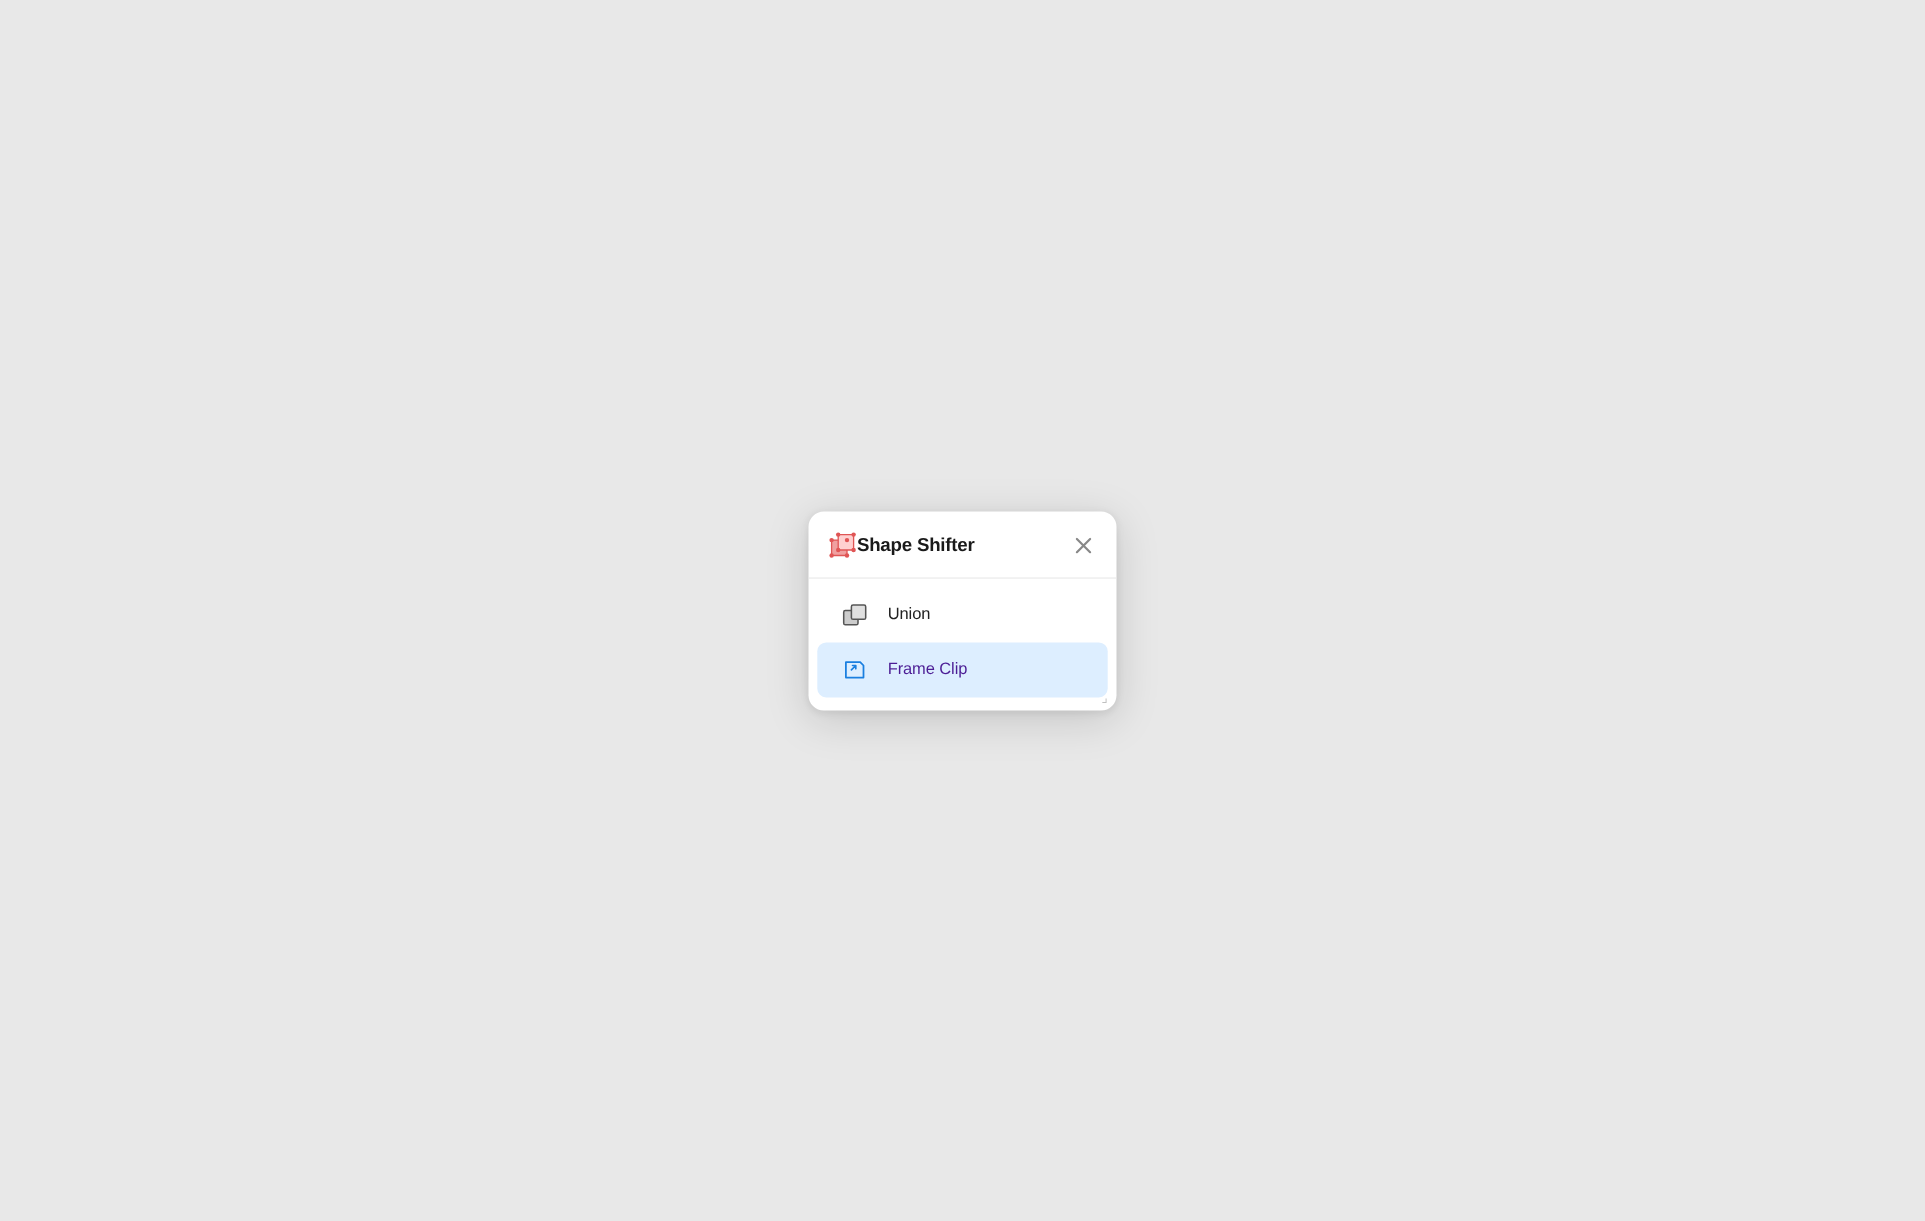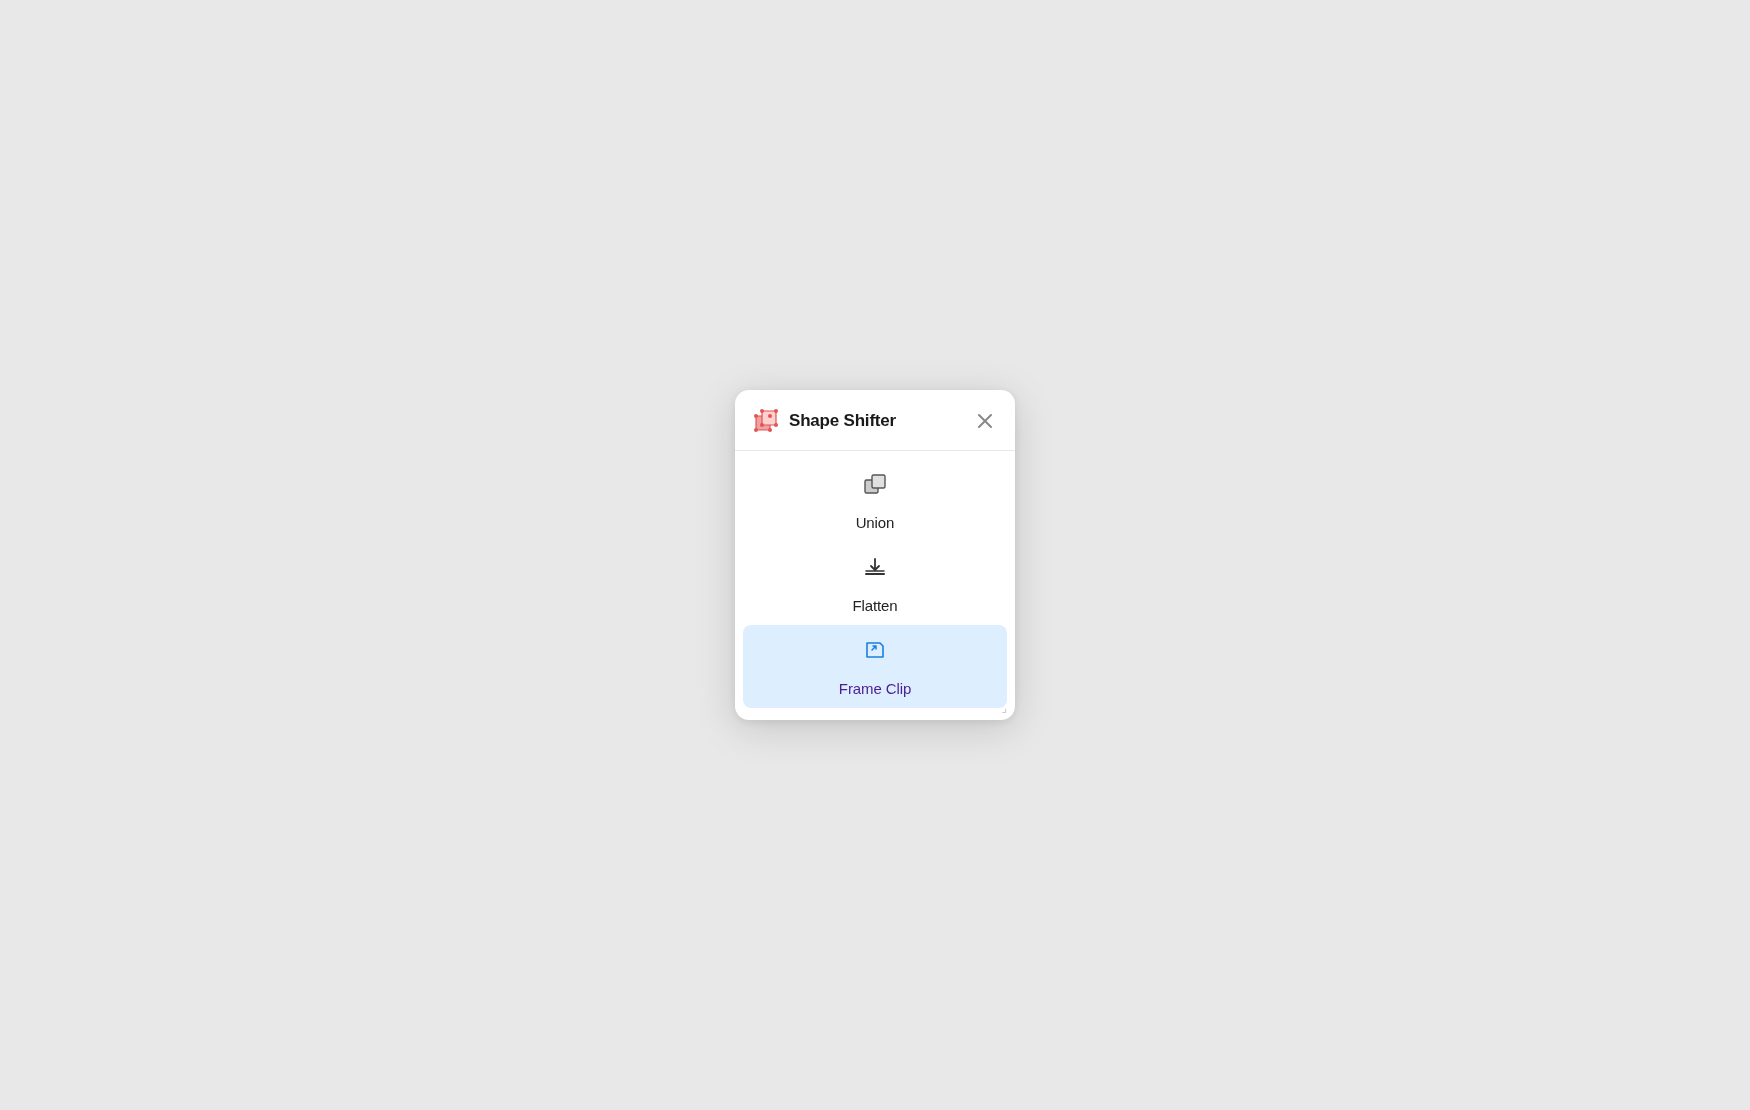--- a/index.html
+++ b/index.html
@@ -27,21 +27,20 @@
       display: flex;
       align-items: center;
       justify-content: space-between;
       padding: 18px 20px 16px 18px;
       border-bottom: 1px solid #e8e8e8;
     }
 
     .header-left {
       display: flex;
       align-items: center;
-      gap: 10px;
     }
 
     .header-title {
       font-size: 17px;
       font-weight: 600;
       color: #1a1a1a;
       letter-spacing: -0.2px;
     }
 
     .close-btn {
@@ -63,21 +62,20 @@
 
     .menu-item {
       display: flex;
       align-items: center;
       gap: 16px;
       padding: 11px 20px;
       cursor: pointer;
       border-radius: 8px;
       margin: 0 8px;
       transition: background 0.1s;
-      flex-direction: column;
     }
 
     .menu-item.active {
       background: #ddeeff;
     }
 
     .menu-item.active .item-label {
       color: #4c1d95;
     }
 
@@ -155,33 +153,20 @@
           <rect x="3" y="9" width="13" height="13" rx="1.5" fill="#cccccc" stroke="#555" stroke-width="1.4"></rect>
           <rect x="10" y="4" width="13" height="13" rx="1.5" fill="#e0e0e0" stroke="#555" stroke-width="1.4"></rect>
         </svg>
       </div>
       <span class="item-label">Union</span>
     </div>
 
 
 
 
-    <div class="menu-item">
-      <div class="item-icon">
-        <svg width="26" height="26" viewBox="0 0 26 26" fill="none" xmlns="http://www.w3.org/2000/svg">
-
-          <line x1="4" y1="20" x2="22" y2="20" stroke="#333" stroke-width="2" stroke-linecap="round"></line>
-          <line x1="4" y1="17" x2="22" y2="17" stroke="#333" stroke-width="1.5" stroke-linecap="round"></line>
-
-          <line x1="13" y1="5" x2="13" y2="15" stroke="#333" stroke-width="1.8" stroke-linecap="round"></line>
-          <polyline points="9,12 13,16 17,12" fill="none" stroke="#333" stroke-width="1.8" stroke-linecap="round" stroke-linejoin="round"></polyline>
-        </svg>
-      </div>
-      <span class="item-label">Flatten</span>
-    </div>
 
 
     <div class="menu-item active">
       <div class="item-icon">
         <svg width="26" height="26" viewBox="0 0 26 26" fill="none" xmlns="http://www.w3.org/2000/svg">
 
           <path d="M5 6 H18 L21 9 V20 H5 Z" fill="none" stroke="#1a7fe0" stroke-width="1.6" stroke-linejoin="round"></path>
 
           <path d="M10 13 L14 9 M14 9 V12 M14 9 H11" stroke="#1a7fe0" stroke-width="1.5" stroke-linecap="round" stroke-linejoin="round"></path>
         </svg>

